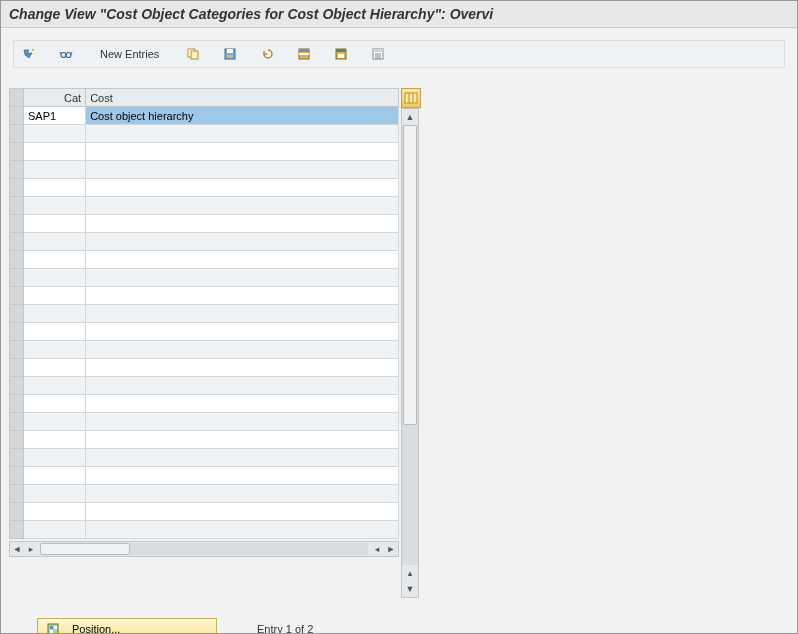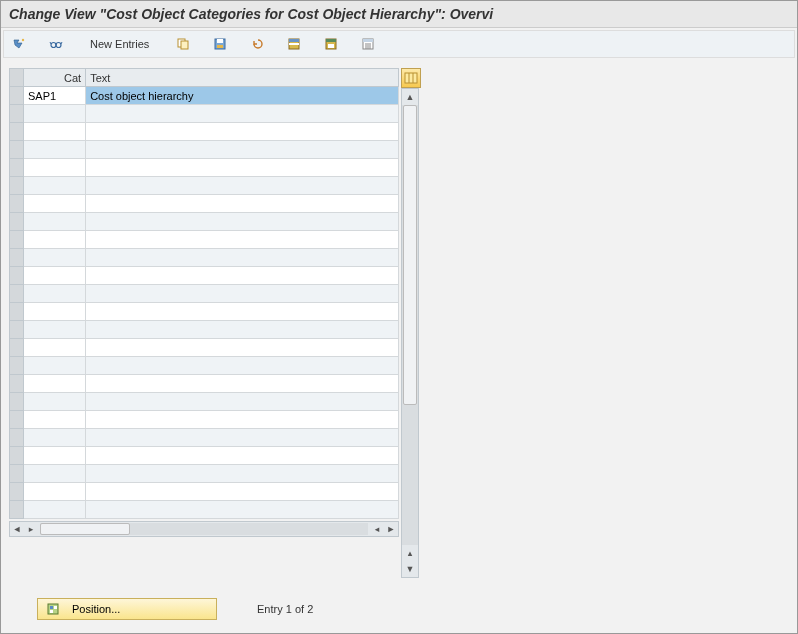--- a/index.html
+++ b/index.html
@@ -1,21 +1,21 @@
 <!DOCTYPE html>
 <html><head>
   <meta charset="utf-8">
   <style>
     * { box-sizing: border-box; margin: 0; padding: 0; }
     body { font-family: Arial, sans-serif; font-size: 11px; background: #f2f2f2; width: 798px; height: 634px; overflow: hidden; border: 1px solid #999; }
     
     .title-bar { background: #e8e8e8; padding: 5px 8px; border-bottom: 1px solid #ccc; }
     .title-bar h1 { font-size: 14px; font-weight: bold; font-style: italic; color: #333; }
     
-    .toolbar { background: #eef2f5; padding: 4px 6px; margin: 2px; border: 1px solid #ddd; display: flex; align-items: center; gap: 19px; }
+    .toolbar { background: #eef2f5; padding: 4px 6px; margin: 12px; border: 1px solid #ddd; display: flex; align-items: center; gap: 19px; }
     .toolbar .icon-btn { width: 18px; height: 18px; display: inline-flex; align-items: center; justify-content: center; cursor: pointer; border-radius: 2px; }
     .toolbar .new-entries { font-size: 11px; color: #333; padding: 2px 6px; cursor: pointer; }
     .watermark { color: #c4e0a8; font-size: 14px; font-weight: bold; letter-spacing: 0.5px; margin-left: 2px; }
     
     .content-area { padding: 8px; }
     
     .table-container { display: flex; width: 412px; }
     .table-scroll-wrap { flex: 1; }
     
     .data-table { border-collapse: collapse; width: 390px; background: #fff; }
@@ -116,21 +116,21 @@
 </div>
 
 <div class="content-area">
   <div class="table-container">
     <div class="table-scroll-wrap">
       <table class="data-table">
         <thead>
           <tr>
             <th class="row-sel"></th>
             <th class="cat-col">Cat</th>
-            <th>Text</th>
+            <th>Cost</th>
           </tr>
         </thead>
         <tbody id="table-body">
             <tr>
               <td class="row-handle"></td>
               <td>SAP1</td>
               <td class="selected">Cost object hierarchy</td>
             </tr>
             <tr class="alt">
               <td class="row-handle"></td>

